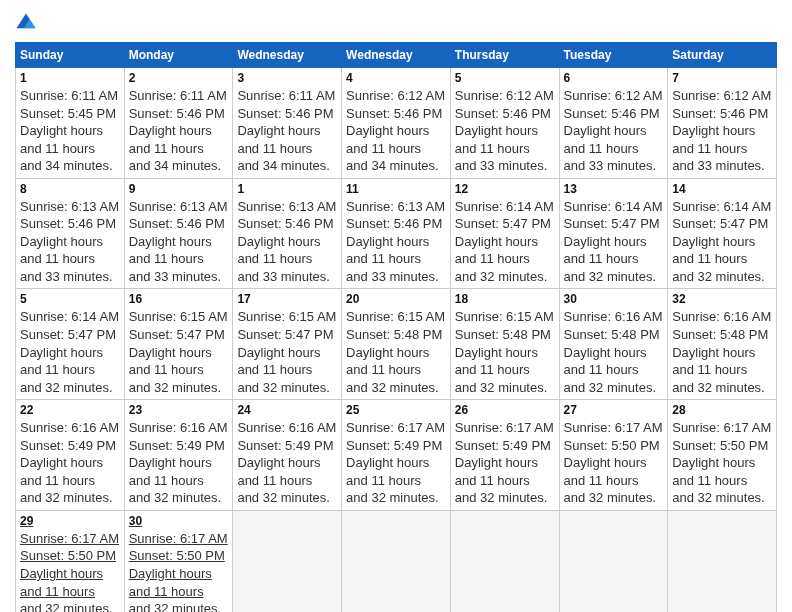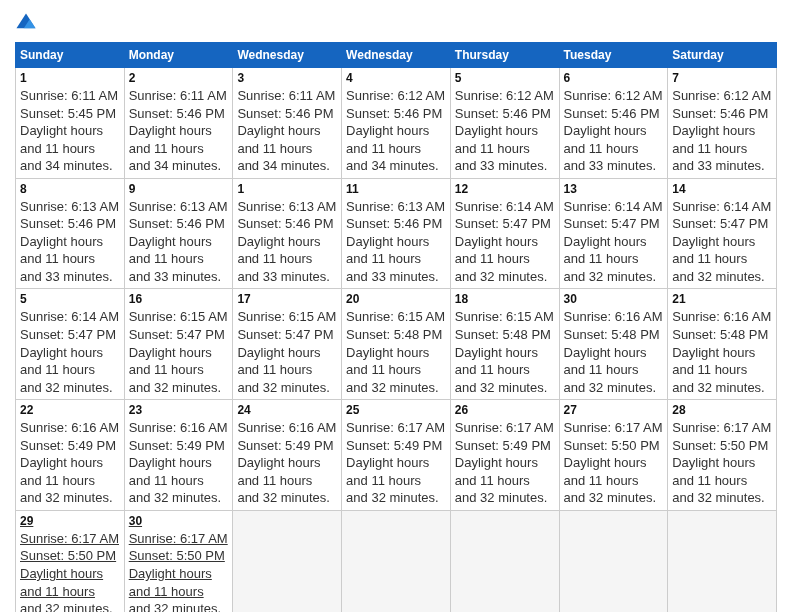--- a/index.html
+++ b/index.html
@@ -215,21 +215,21 @@
           </td>
           <td>
             <span class="day-num">18</span>
             <div class="cell-text">Sunrise: 6:15 AM<br>Sunset: 5:48 PM<br>Daylight hours<br>and 11 hours and 32 minutes.</div>
           </td>
           <td>
             <span class="day-num">30</span>
             <div class="cell-text">Sunrise: 6:16 AM<br>Sunset: 5:48 PM<br>Daylight hours<br>and 11 hours and 32 minutes.</div>
           </td>
           <td>
-            <span class="day-num">21</span>
+            <span class="day-num">32</span>
             <div class="cell-text">Sunrise: 6:16 AM<br>Sunset: 5:48 PM<br>Daylight hours<br>and 11 hours and 32 minutes.</div>
           </td>
         </tr>
         <tr>
           <td>
             <span class="day-num">22</span>
             <div class="cell-text">Sunrise: 6:16 AM<br>Sunset: 5:49 PM<br>Daylight hours<br>and 11 hours and 32 minutes.</div>
           </td>
           <td>
             <span class="day-num">23</span>

